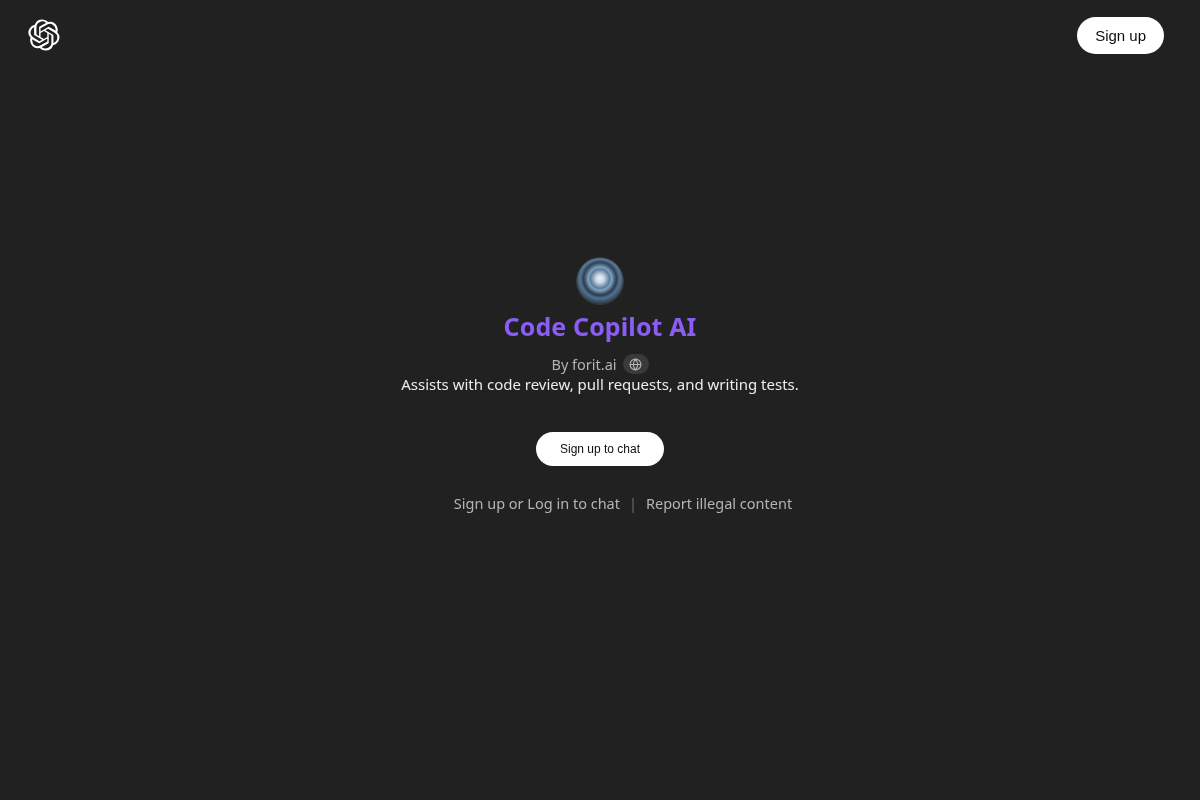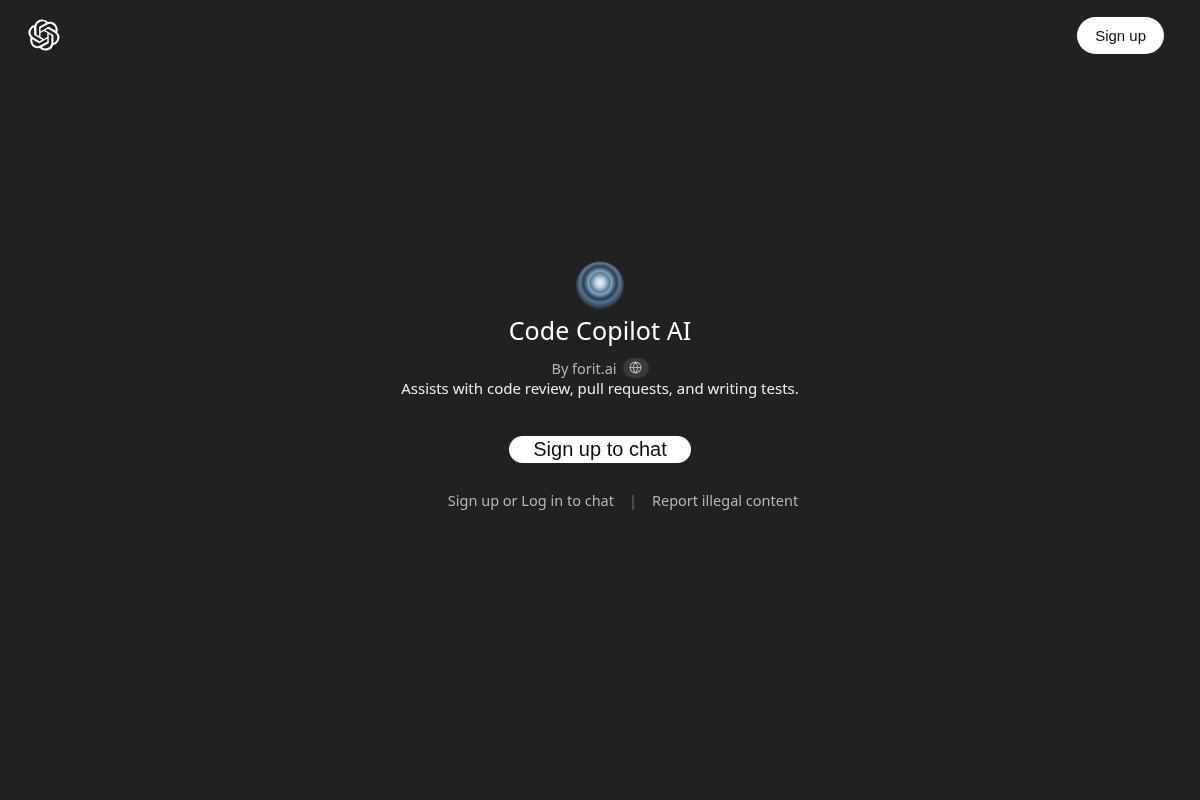--- a/index.html
+++ b/index.html
@@ -53,22 +53,22 @@
     height: 48px;
     border-radius: 50%;
     background: radial-gradient(circle at 50% 45%, #f0f4fa 0%, #c9d7e4 12%, #5a7b9a 28%, #7ea2c2 34%, #2b3b4d 48%, #4f6f8e 58%, #0c141d 78%, #000 100%);
     border: 1px solid #3a3a3a;
     box-shadow: inset 0 0 8px rgba(180,210,240,0.25);
   }
 
   .title {
     margin-top: 4px;
     font-size: 25px;
-    font-weight: 400;
-    color: #ffffff;
+    font-weight: 700;
+    color: #8b5cf6;
     letter-spacing: 0.1px;
   }
 
   .byline {
     margin-top: 11px;
     display: flex;
     align-items: flex-end;
     gap: 6px;
     font-size: 14.5px;
     color: #b4b4b4;
@@ -86,33 +86,33 @@
 
   .description {
     font-size: 15px;
     color: #ececec;
   }
 
   .cta {
     margin-top: 38px;
     background: #ffffff;
     color: #0d0d0d;
-    font-size: 20px;
+    font-size: 12px;
     font-weight: 500;
     border: none;
     border-radius: 999px;
-    padding: 2px 24px;
+    padding: 10px 24px;
     cursor: pointer;
   }
 
   .footer-links {
     margin-top: 27px;
     display: flex;
     align-items: center;
-    gap: 15px;
+    gap: 9px;
     font-size: 14.5px;
     color: #b4b4b4;
     margin-left: 46px;
   }
   .footer-links a {
     color: #b4b4b4;
     text-decoration: none;
     cursor: pointer;
   }
   .footer-sep {

